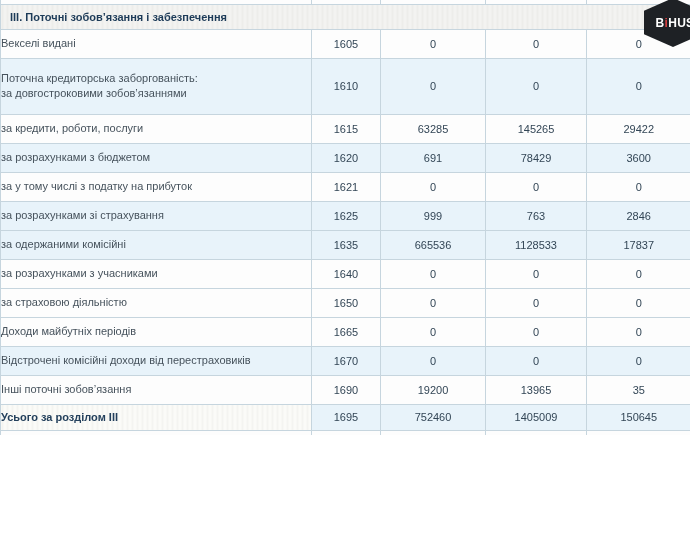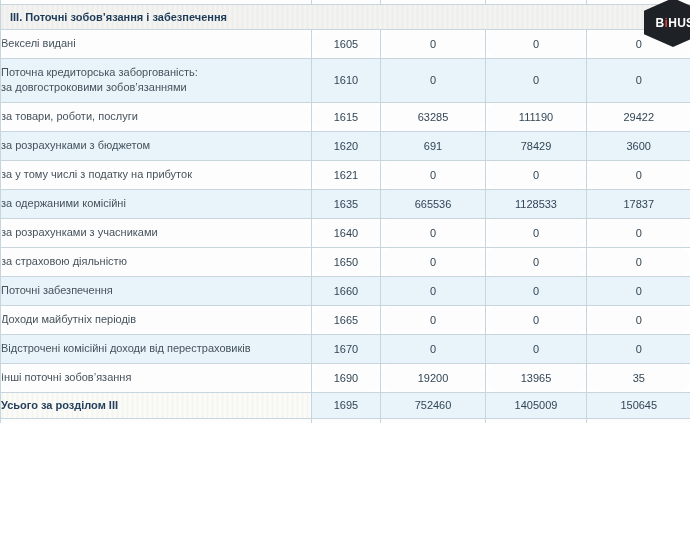--- a/index.html
+++ b/index.html
@@ -36,23 +36,23 @@
     background: #f3f3f1;
     background-image: repeating-linear-gradient(90deg, rgba(120,120,110,0.05) 0 2px, rgba(255,255,255,0) 2px 5px);
     color: #1d3b58;
     font-weight: bold;
     font-size: 11px;
     padding-left: 9px;
     text-align: left;
   }
 
   tr.data-row { height: 29px; }
-  tr.data-row.tall { height: 44px; margin-left: 24px; }
+  tr.data-row.tall { height: 56px; margin-left: 24px; }
   tr.data-row.blue td { background: #e8f3fa; }
-  tr.data-row.white td { background: #fdfdfd; border-radius: 14px; }
+  tr.data-row.white td { background: #fdfdfd; }
 
   td.label {
     text-align: left;
     padding-left: 10px;
     padding-right: 6px;
     color: #46525c;
     white-space: pre-line;
     line-height: 15px;
   }
   td.num {
@@ -130,64 +130,64 @@
         </tr>
         <tr class="data-row blue tall">
           <td class="label">Поточна кредиторська заборгованість:
 за довгостроковими зобов’язаннями</td>
           <td class="num">1610</td>
           <td class="num">0</td>
           <td class="num">0</td>
           <td class="num">0</td>
         </tr>
         <tr class="data-row white">
-          <td class="label">за товари, роботи, послуги</td>
+          <td class="label">за кредити, роботи, послуги</td>
           <td class="num">1615</td>
           <td class="num">63285</td>
-          <td class="num">111190</td>
+          <td class="num">145265</td>
           <td class="num">29422</td>
         </tr>
         <tr class="data-row blue">
           <td class="label">за розрахунками з бюджетом</td>
           <td class="num">1620</td>
           <td class="num">691</td>
           <td class="num">78429</td>
           <td class="num">3600</td>
         </tr>
         <tr class="data-row white">
           <td class="label">за у тому числі з податку на прибуток</td>
           <td class="num">1621</td>
           <td class="num">0</td>
           <td class="num">0</td>
           <td class="num">0</td>
         </tr>
         <tr class="data-row blue">
+          <td class="label">за розрахунками зі страхування</td>
+          <td class="num">1625</td>
+          <td class="num">999</td>
+          <td class="num">763</td>
+          <td class="num">2846</td>
+        </tr>
+        <tr class="data-row blue">
           <td class="label">за одержаними комісійні</td>
           <td class="num">1635</td>
           <td class="num">665536</td>
           <td class="num">1128533</td>
           <td class="num">17837</td>
         </tr>
         <tr class="data-row white">
           <td class="label">за розрахунками з учасниками</td>
           <td class="num">1640</td>
           <td class="num">0</td>
           <td class="num">0</td>
           <td class="num">0</td>
         </tr>
         <tr class="data-row white">
           <td class="label">за страховою діяльністю</td>
           <td class="num">1650</td>
-          <td class="num">0</td>
-          <td class="num">0</td>
-          <td class="num">0</td>
-        </tr>
-        <tr class="data-row blue">
-          <td class="label">Поточні забезпечення</td>
-          <td class="num">1660</td>
           <td class="num">0</td>
           <td class="num">0</td>
           <td class="num">0</td>
         </tr>
         <tr class="data-row white">
           <td class="label">Доходи майбутніх періодів</td>
           <td class="num">1665</td>
           <td class="num">0</td>
           <td class="num">0</td>
           <td class="num">0</td>

